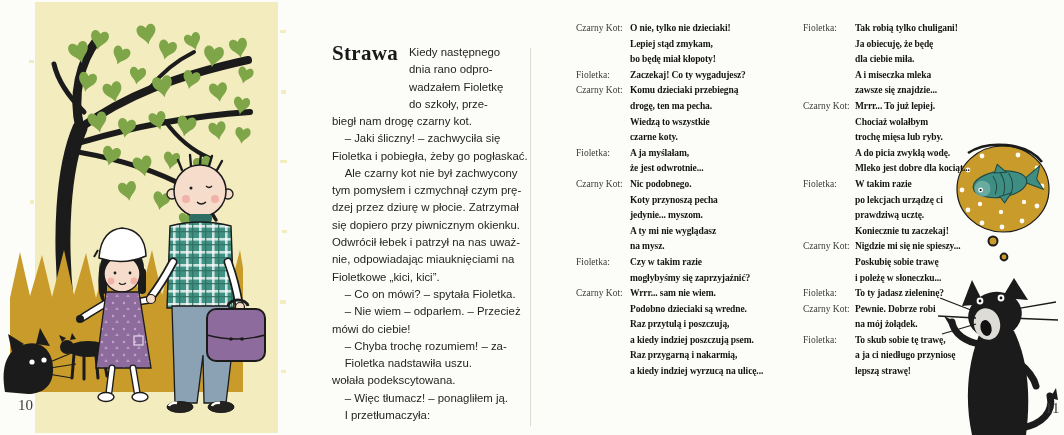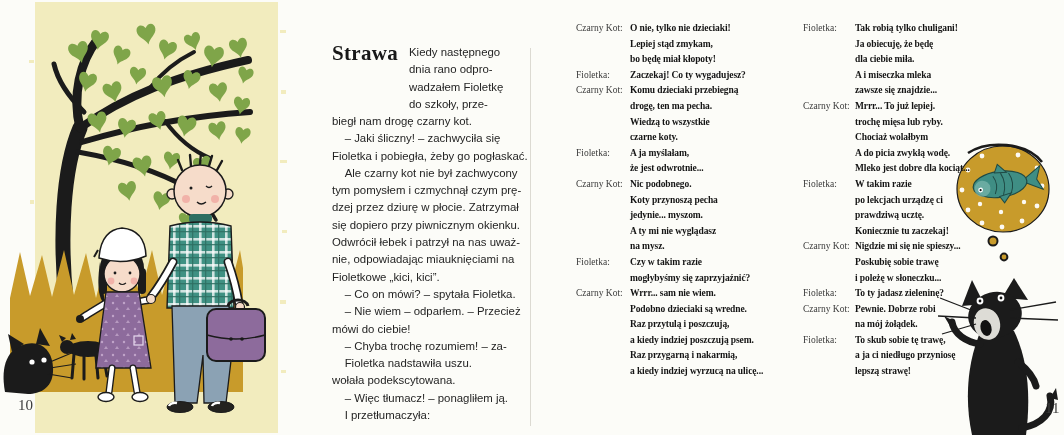--- a/index.html
+++ b/index.html
@@ -373,22 +373,22 @@
           <div>Ja obiecuję, że będę</div>
           <div>dla ciebie miła.</div>
           <div>A i miseczka mleka</div>
           <div>zawsze się znajdzie...</div>
         </div>
       </div>
       <div class="entry">
         <div class="speaker">Czarny Kot:</div>
         <div class="dlines">
           <div>Mrrr... To już lepiej.</div>
+          <div>Chociaż wolałbym</div>
           <div>trochę mięsa lub ryby.</div>
-          <div>Chociaż wolałbym</div>
           <div>A do picia zwykłą wodę.</div>
           <div>Mleko jest dobre dla kociąt...</div>
         </div>
       </div>
       <div class="entry">
         <div class="speaker">Fioletka:</div>
         <div class="dlines">
           <div>W takim razie</div>
           <div>po lekcjach urządzę ci</div>
           <div>prawdziwą ucztę.</div>

